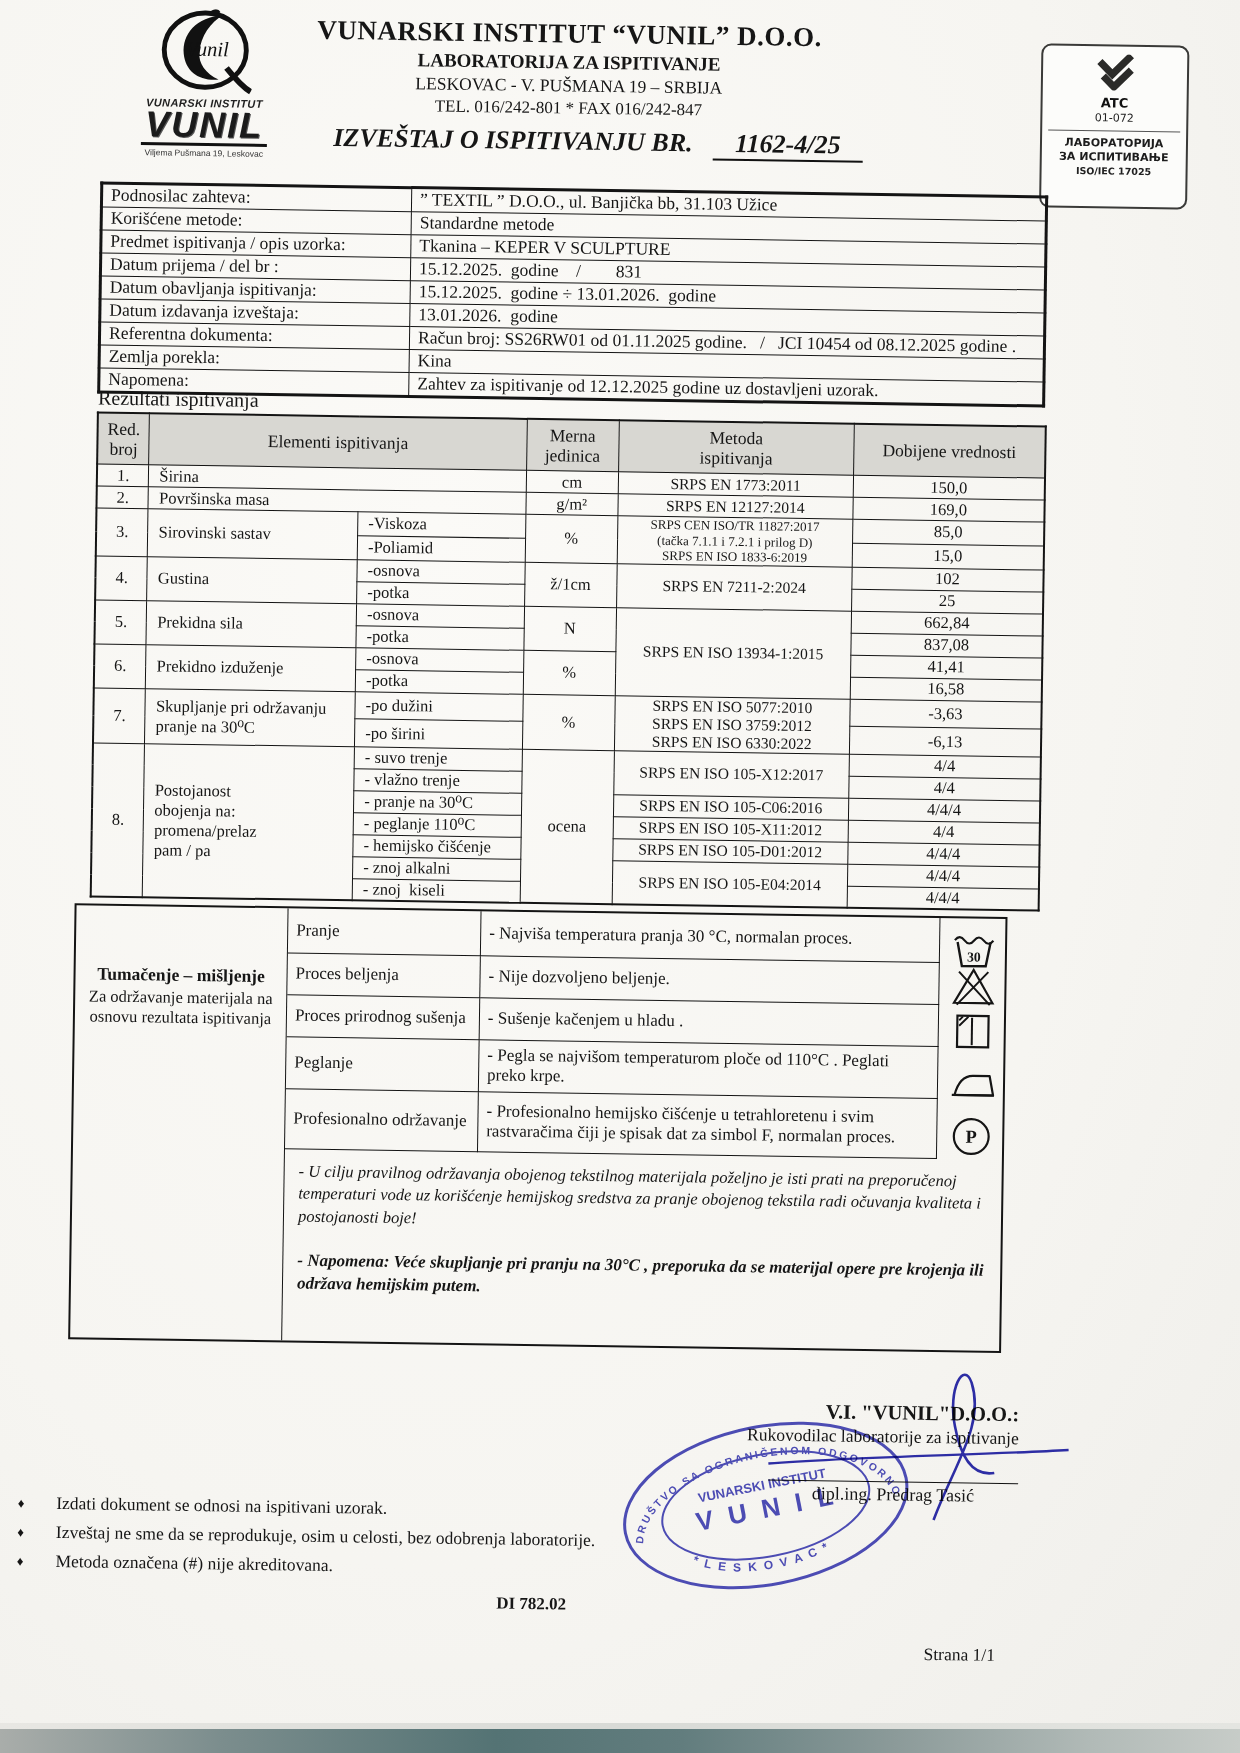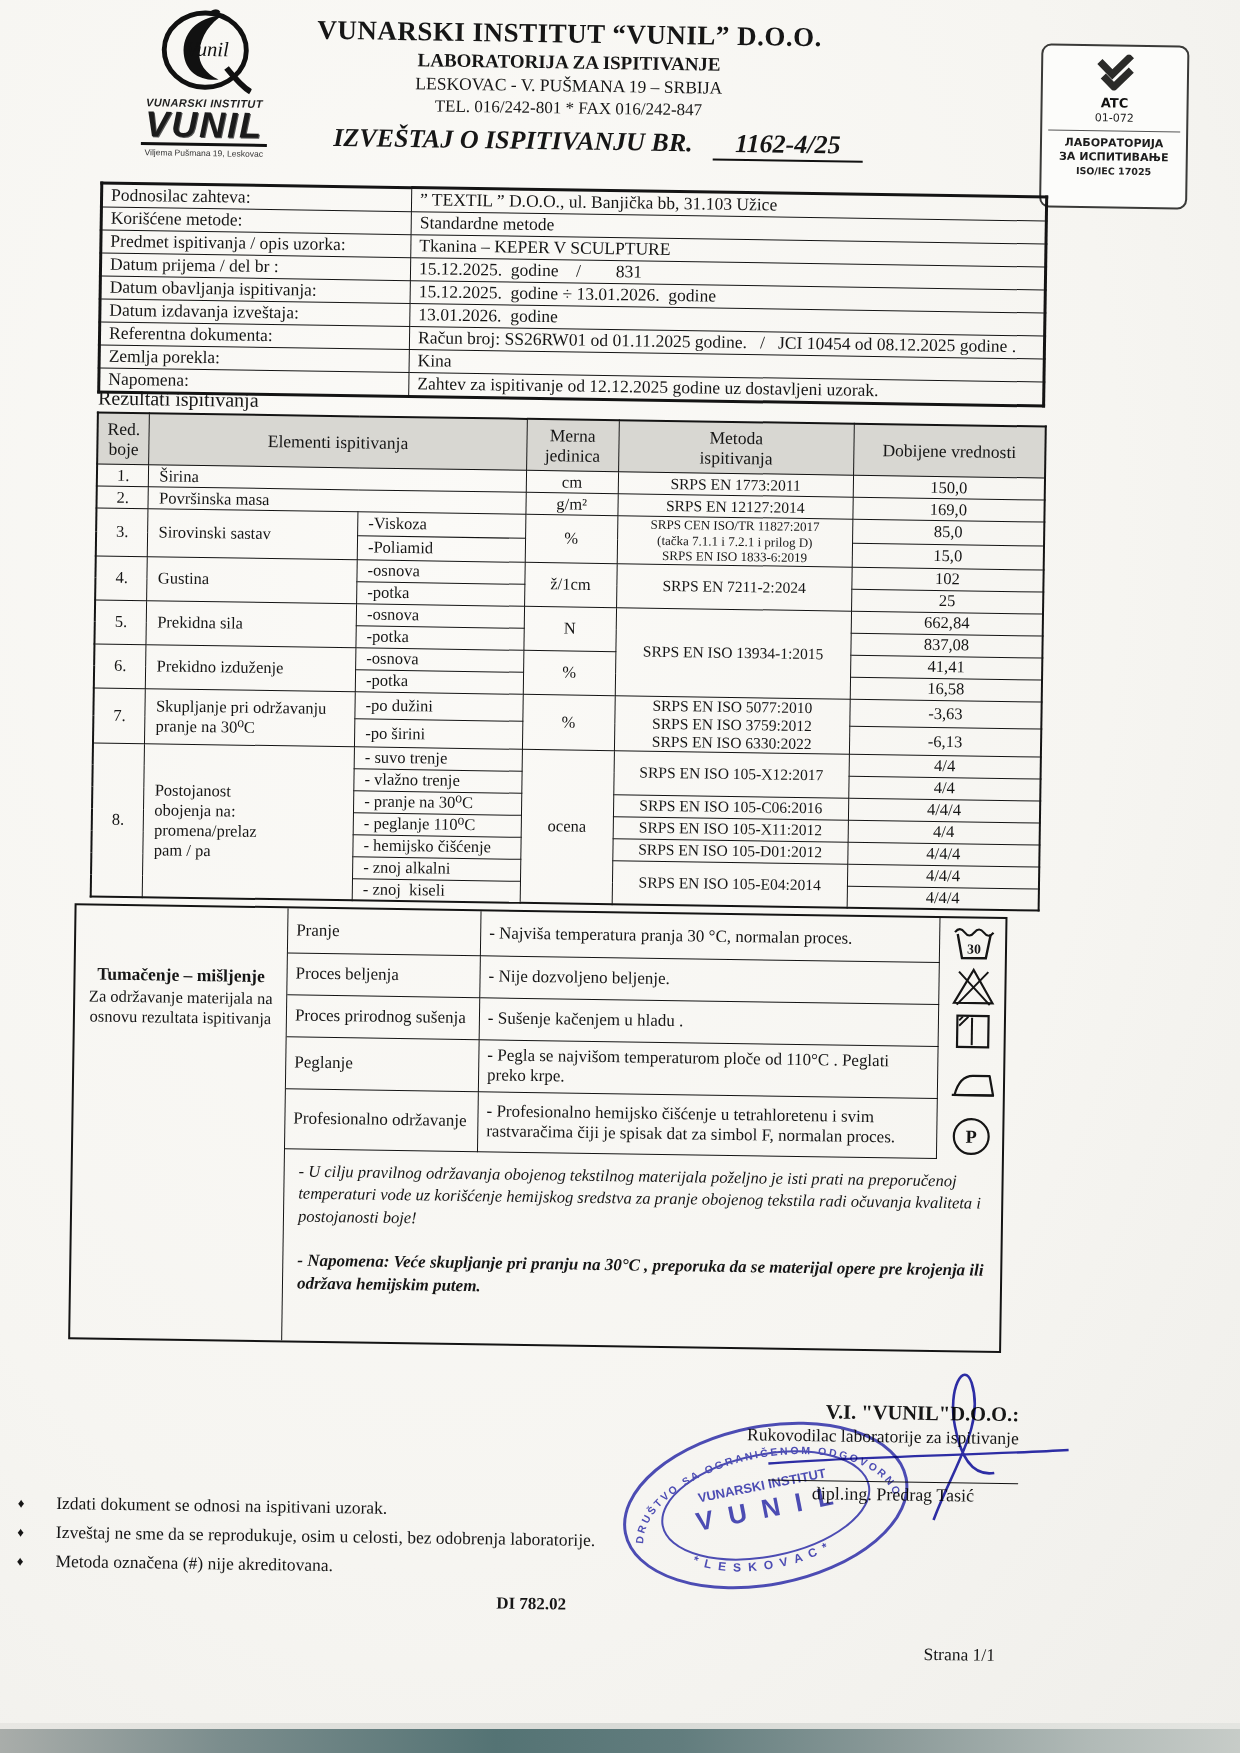--- a/index.html
+++ b/index.html
@@ -67,21 +67,21 @@
   .ct td.cn{width:176px;}
   .ct tr:nth-child(1){height:44px;}
   .ct tr:nth-child(2){height:42px;}
   .ct tr:nth-child(3){height:42px;}
   .ct tr:nth-child(4){height:52px;}
   .ct tr:nth-child(5){height:60px;}
   .ct td:first-child{border-left:none;}
   .ct tr:first-child td{border-top:none;}
   .care-icons{position:absolute;left:656px;top:0;width:60px;}
   .care-icon{position:absolute;left:8px;}
-  .care-icon:nth-child(1){top:2px;}
+  .care-icon:nth-child(1){top:10px;}
   .care-icon:nth-child(2){top:46px;}
   .care-icon:nth-child(3){top:90px;}
   .care-icon:nth-child(4){top:140px;}
   .care-icon:nth-child(5){top:196px;}
   .care-notes{position:absolute;left:14px;top:252px;width:690px;}
   .note1{font-style:italic;font-size:16.5px;line-height:1.35;}
   .note2{font-style:italic;font-weight:bold;font-size:17px;line-height:1.35;margin-top:22px;}
 
   
   .sig-block{position:absolute;left:690px;top:1388px;width:350px;text-align:right;}
@@ -199,21 +199,21 @@
       <col style="width:52px">
         <col style="width:210px">
         <col style="width:168px">
       <col style="width:92px">
         <col style="width:236px">
         <col style="width:192px">
     </colgroup>
     <thead id="rt-head">
         <tr>
           <td>Red.
-boje</td>
+broj</td>
           <td colspan="2">Elementi ispitivanja</td>
           <td>Merna
 jedinica</td>
           <td>Metoda
 ispitivanja</td>
           <td>Dobijene vrednosti</td>
         </tr>
       </thead>
     <tbody id="rt-body">
         <tr>

